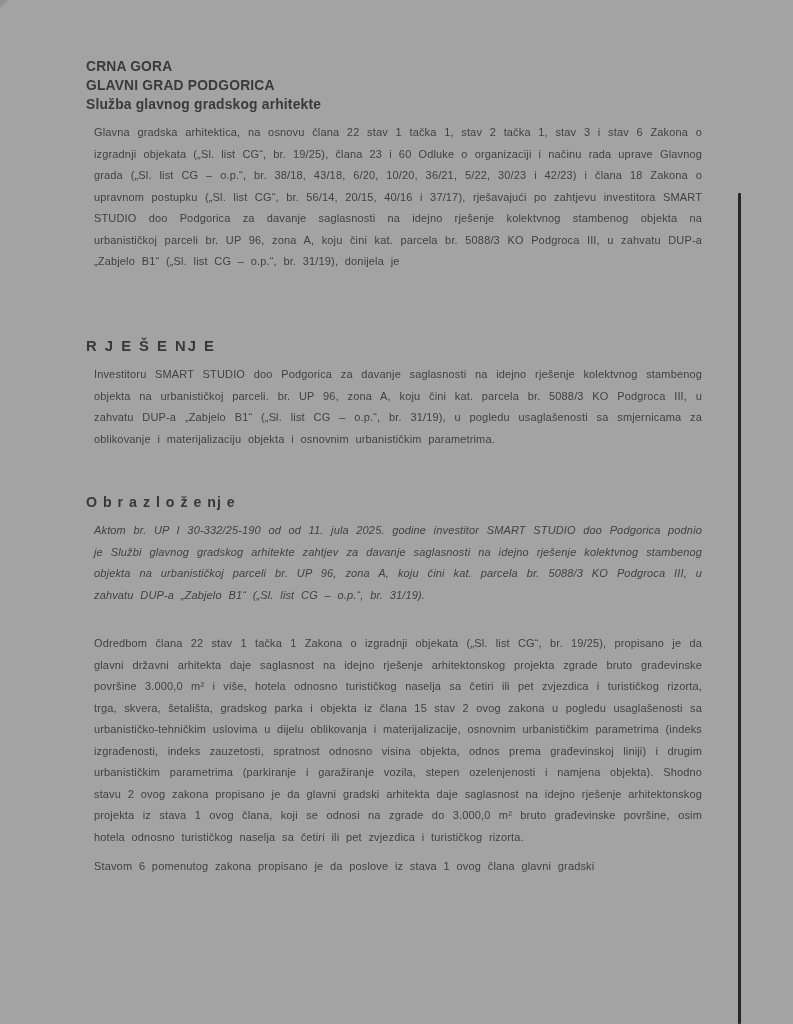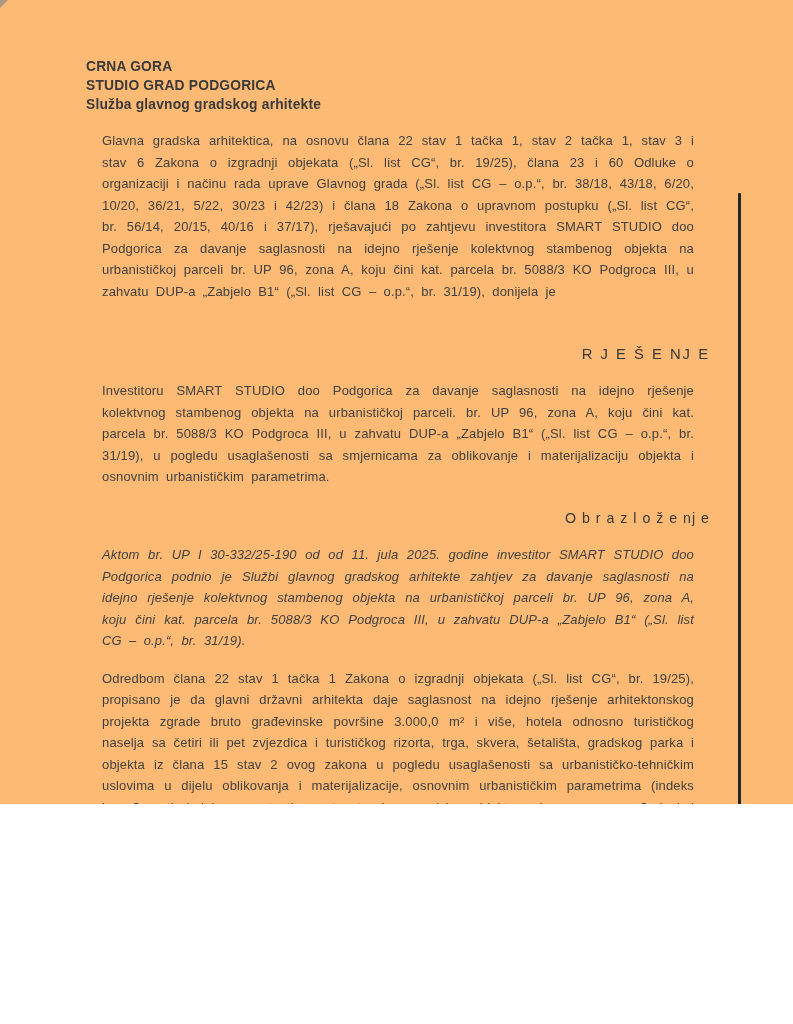--- a/index.html
+++ b/index.html
@@ -4,59 +4,59 @@
 <style>
   * { box-sizing: border-box; }
   html, body { margin: 0; padding: 0; }
   body {
     width: 793px; height: 1024px;
     background: #ffffff;
     font-family: "Liberation Sans", sans-serif;
   }
   .page {
     position: relative;
-    width: 793px; height: 804px;
-    background: #fdba74;
+    width: 793px; height: 1024px;
+    background: #a3a3a3;
     overflow: hidden;
     color: #3d3d3d;
   }
   .content {
     padding: 57px 83px 0 86px;
   }
   .letterhead .lh-line {
     font-weight: bold;
     font-size: 13.8px;
     line-height: 19px;
     letter-spacing: 0.2px;
     color: #3a3a3a;
   }
   .meta {
     margin-top: 28px;
     font-size: 13.8px;
     line-height: 22px;
     color: #3a3a3a;
   }
   p.body-par {
-    margin: 16px;
-    font-size: 13px;
+    margin: 8px;
+    font-size: 11px;
     line-height: 21.5px;
     text-align: justify;
     word-spacing: 3.5px;
     letter-spacing: 0.15px;
     color: #414141;
   }
   .intro      { margin-top: 36px; min-height: 196px; }
   .decision   { margin-top: 20px; min-height: 110px; }
   .rat-p1     { margin-top: 16px; min-height: 105px; font-style: italic; }
   .rat-p2     { margin-top: 19px; }
   .rat-p3     { margin-top: 6px; }
   .sec-title {
     margin-top: 18px;
-    text-align: right;
-    font-weight: normal;
+    text-align: left;
+    font-weight: bold;
     font-size: 14.8px;
     line-height: 20px;
     letter-spacing: 2px;
     color: #383838;
   }
   .sec-title.rationale { margin-top: 18px; font-size: 14.2px; letter-spacing: 1px; }
   .scan-line {
     position: absolute;
     top: 193px; right: 52px;
     width: 3px; height: 831px;
@@ -77,21 +77,21 @@
 
 <div class="page">
 
   <div class="corner-artifact"></div>
   <div class="scan-line"></div>
 
   <div class="content">
 
     <div class="letterhead">
       <div class="lh-line">CRNA GORA</div>
-      <div class="lh-line">STUDIO GRAD PODGORICA</div>
+      <div class="lh-line">GLAVNI GRAD PODGORICA</div>
       <div class="lh-line">Služba glavnog gradskog arhitekte</div>
     </div>
 
 
     <p class="body-par intro">Glavna gradska arhitektica, na osnovu člana 22 stav 1 tačka 1, stav 2 tačka 1, stav 3 i stav 6 Zakona o izgradnji objekata („Sl. list CG“, br. 19/25), člana 23 i 60 Odluke o organizaciji i načinu rada uprave Glavnog grada („Sl. list CG – o.p.“, br. 38/18, 43/18, 6/20, 10/20, 36/21, 5/22, 30/23 i 42/23) i člana 18 Zakona o upravnom postupku („Sl. list CG“, br. 56/14, 20/15, 40/16 i 37/17), rješavajući po zahtjevu investitora SMART STUDIO doo Podgorica za davanje saglasnosti na idejno rješenje kolektvnog stambenog objekta na urbanističkoj parceli br. UP 96, zona A, koju čini kat. parcela br. 5088/3 KO Podgroca III, u zahvatu DUP-a „Zabjelo B1“ („Sl. list CG – o.p.“, br. 31/19), donijela je</p>
 
     <div class="sec-title">R J E Š E NJ E</div>
 
     <p class="body-par decision">Investitoru SMART STUDIO doo Podgorica za davanje saglasnosti na idejno rješenje kolektvnog stambenog objekta na urbanističkoj parceli. br. UP 96, zona A, koju čini kat. parcela br. 5088/3 KO Podgroca III, u zahvatu DUP-a „Zabjelo B1“ („Sl. list CG – o.p.“, br. 31/19), u pogledu usaglašenosti sa smjernicama za oblikovanje i materijalizaciju objekta i osnovnim urbanističkim parametrima.</p>
 

